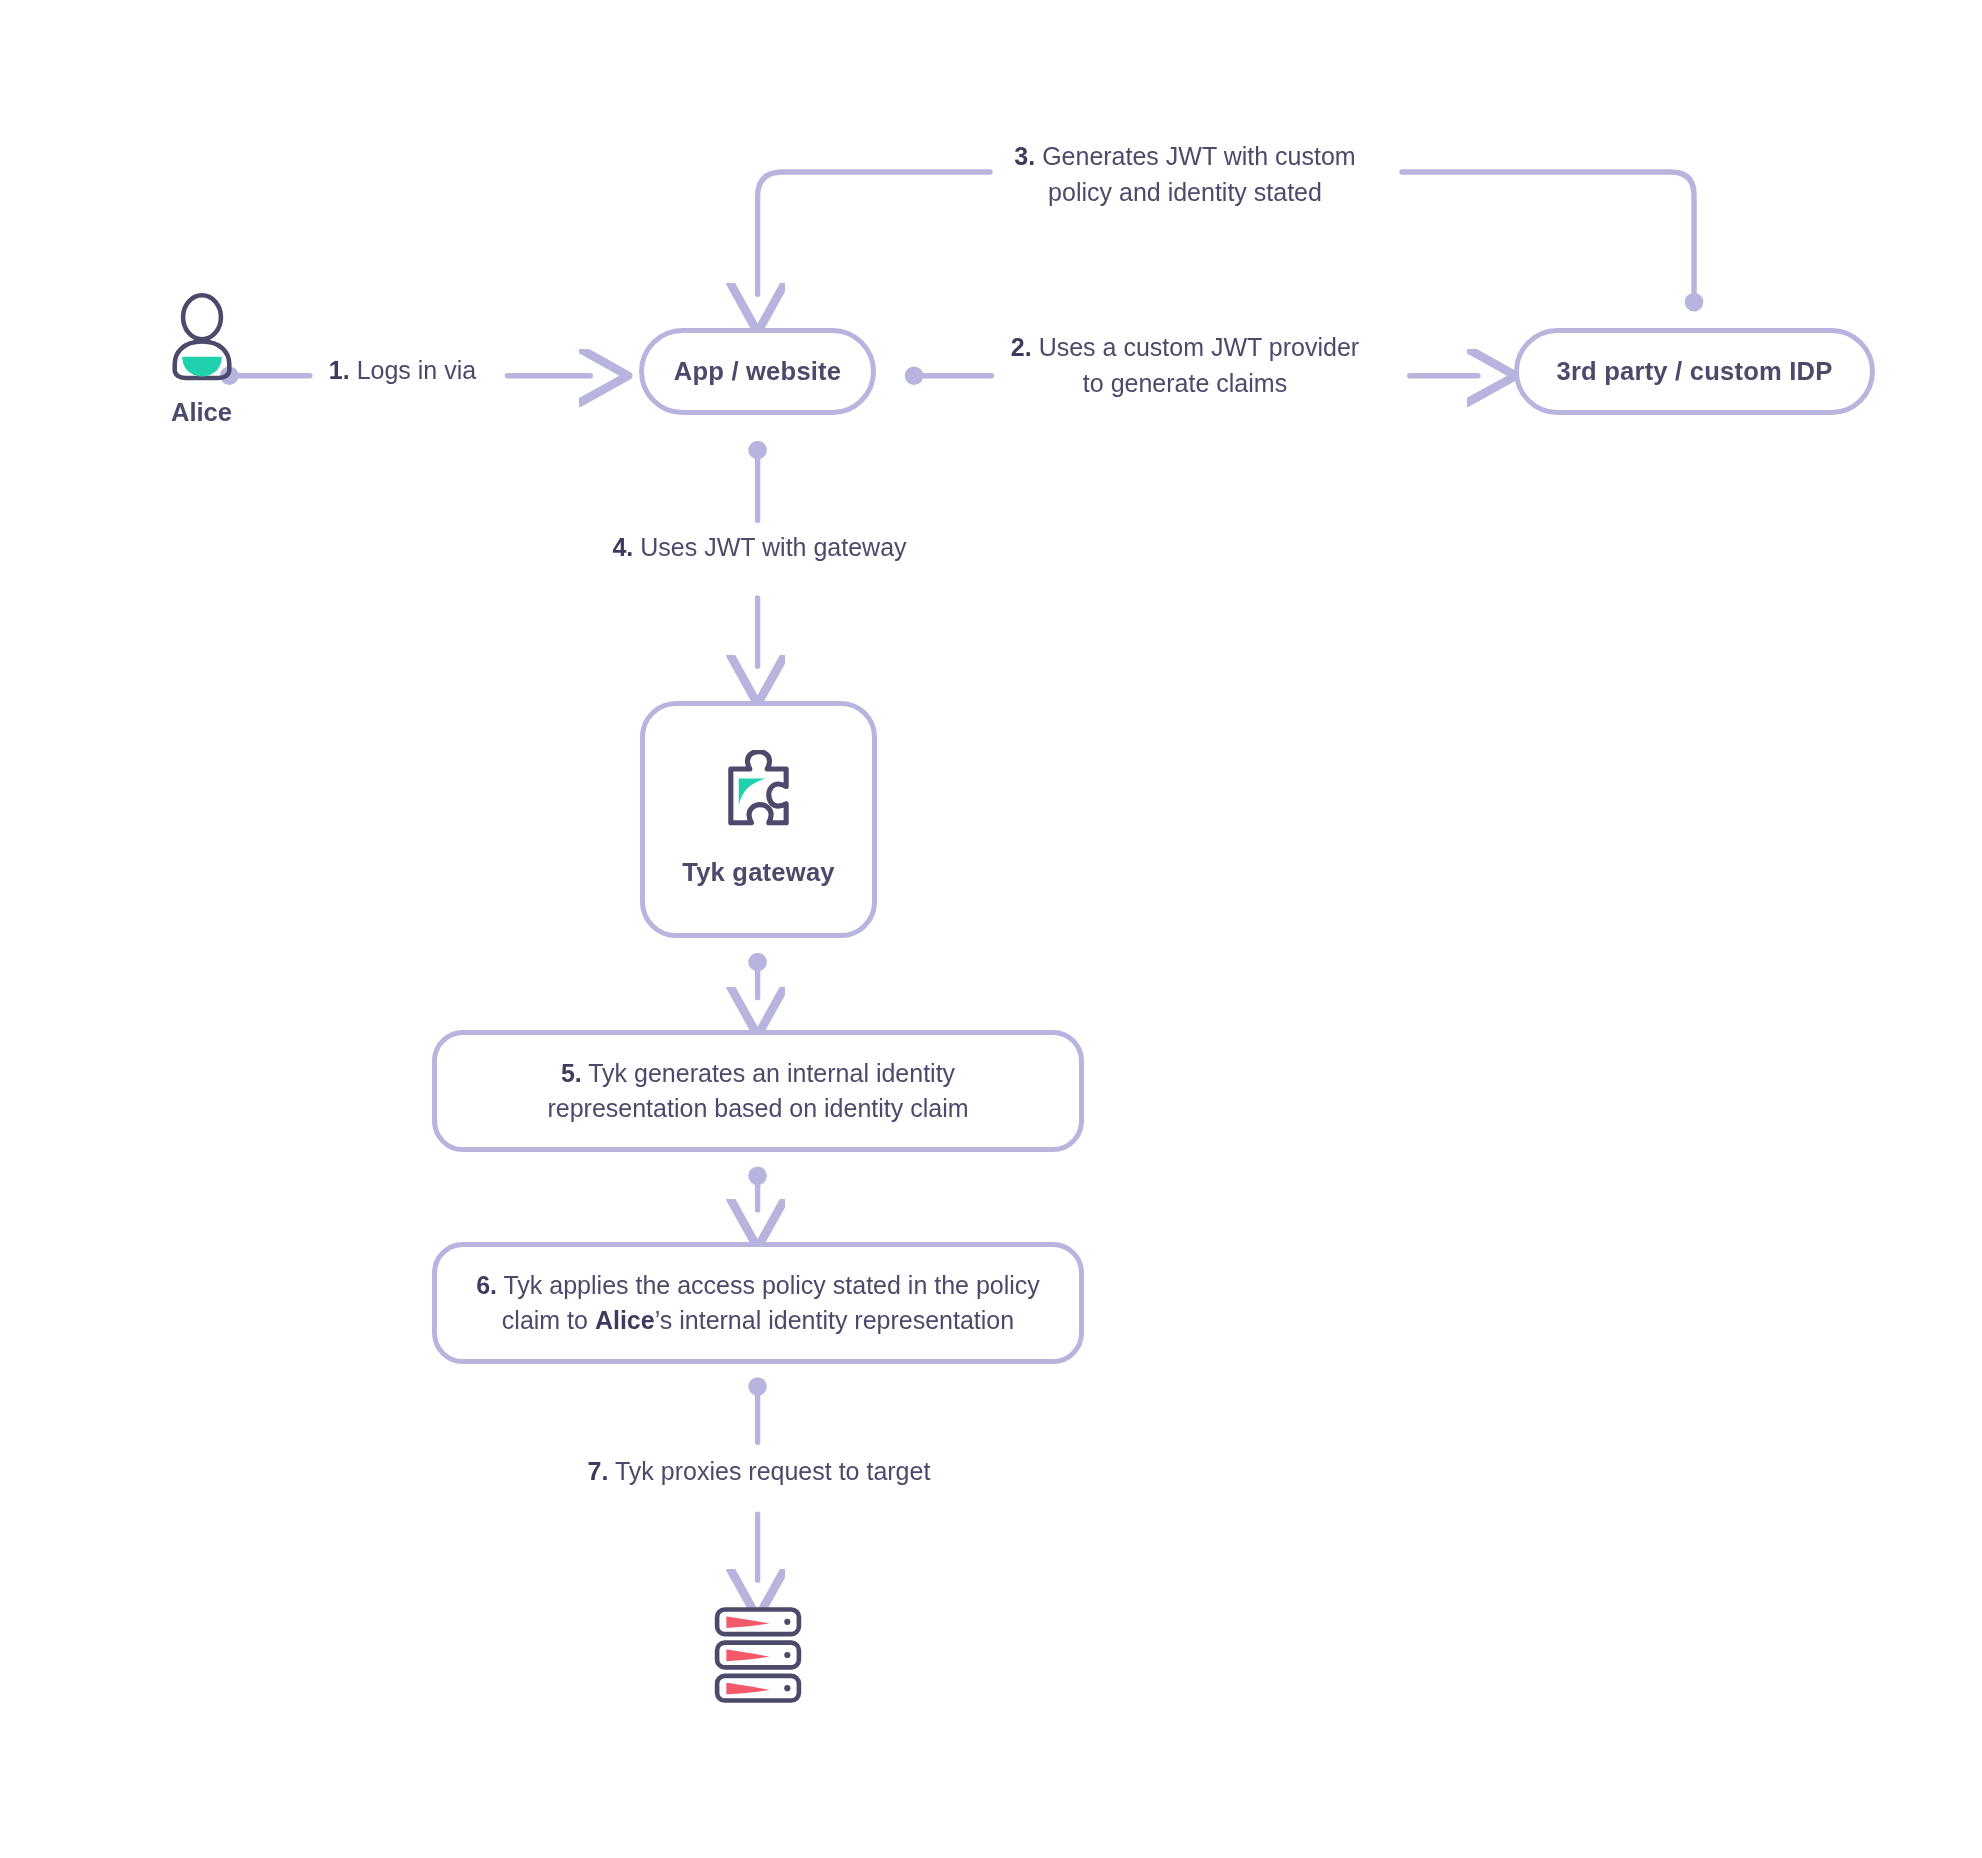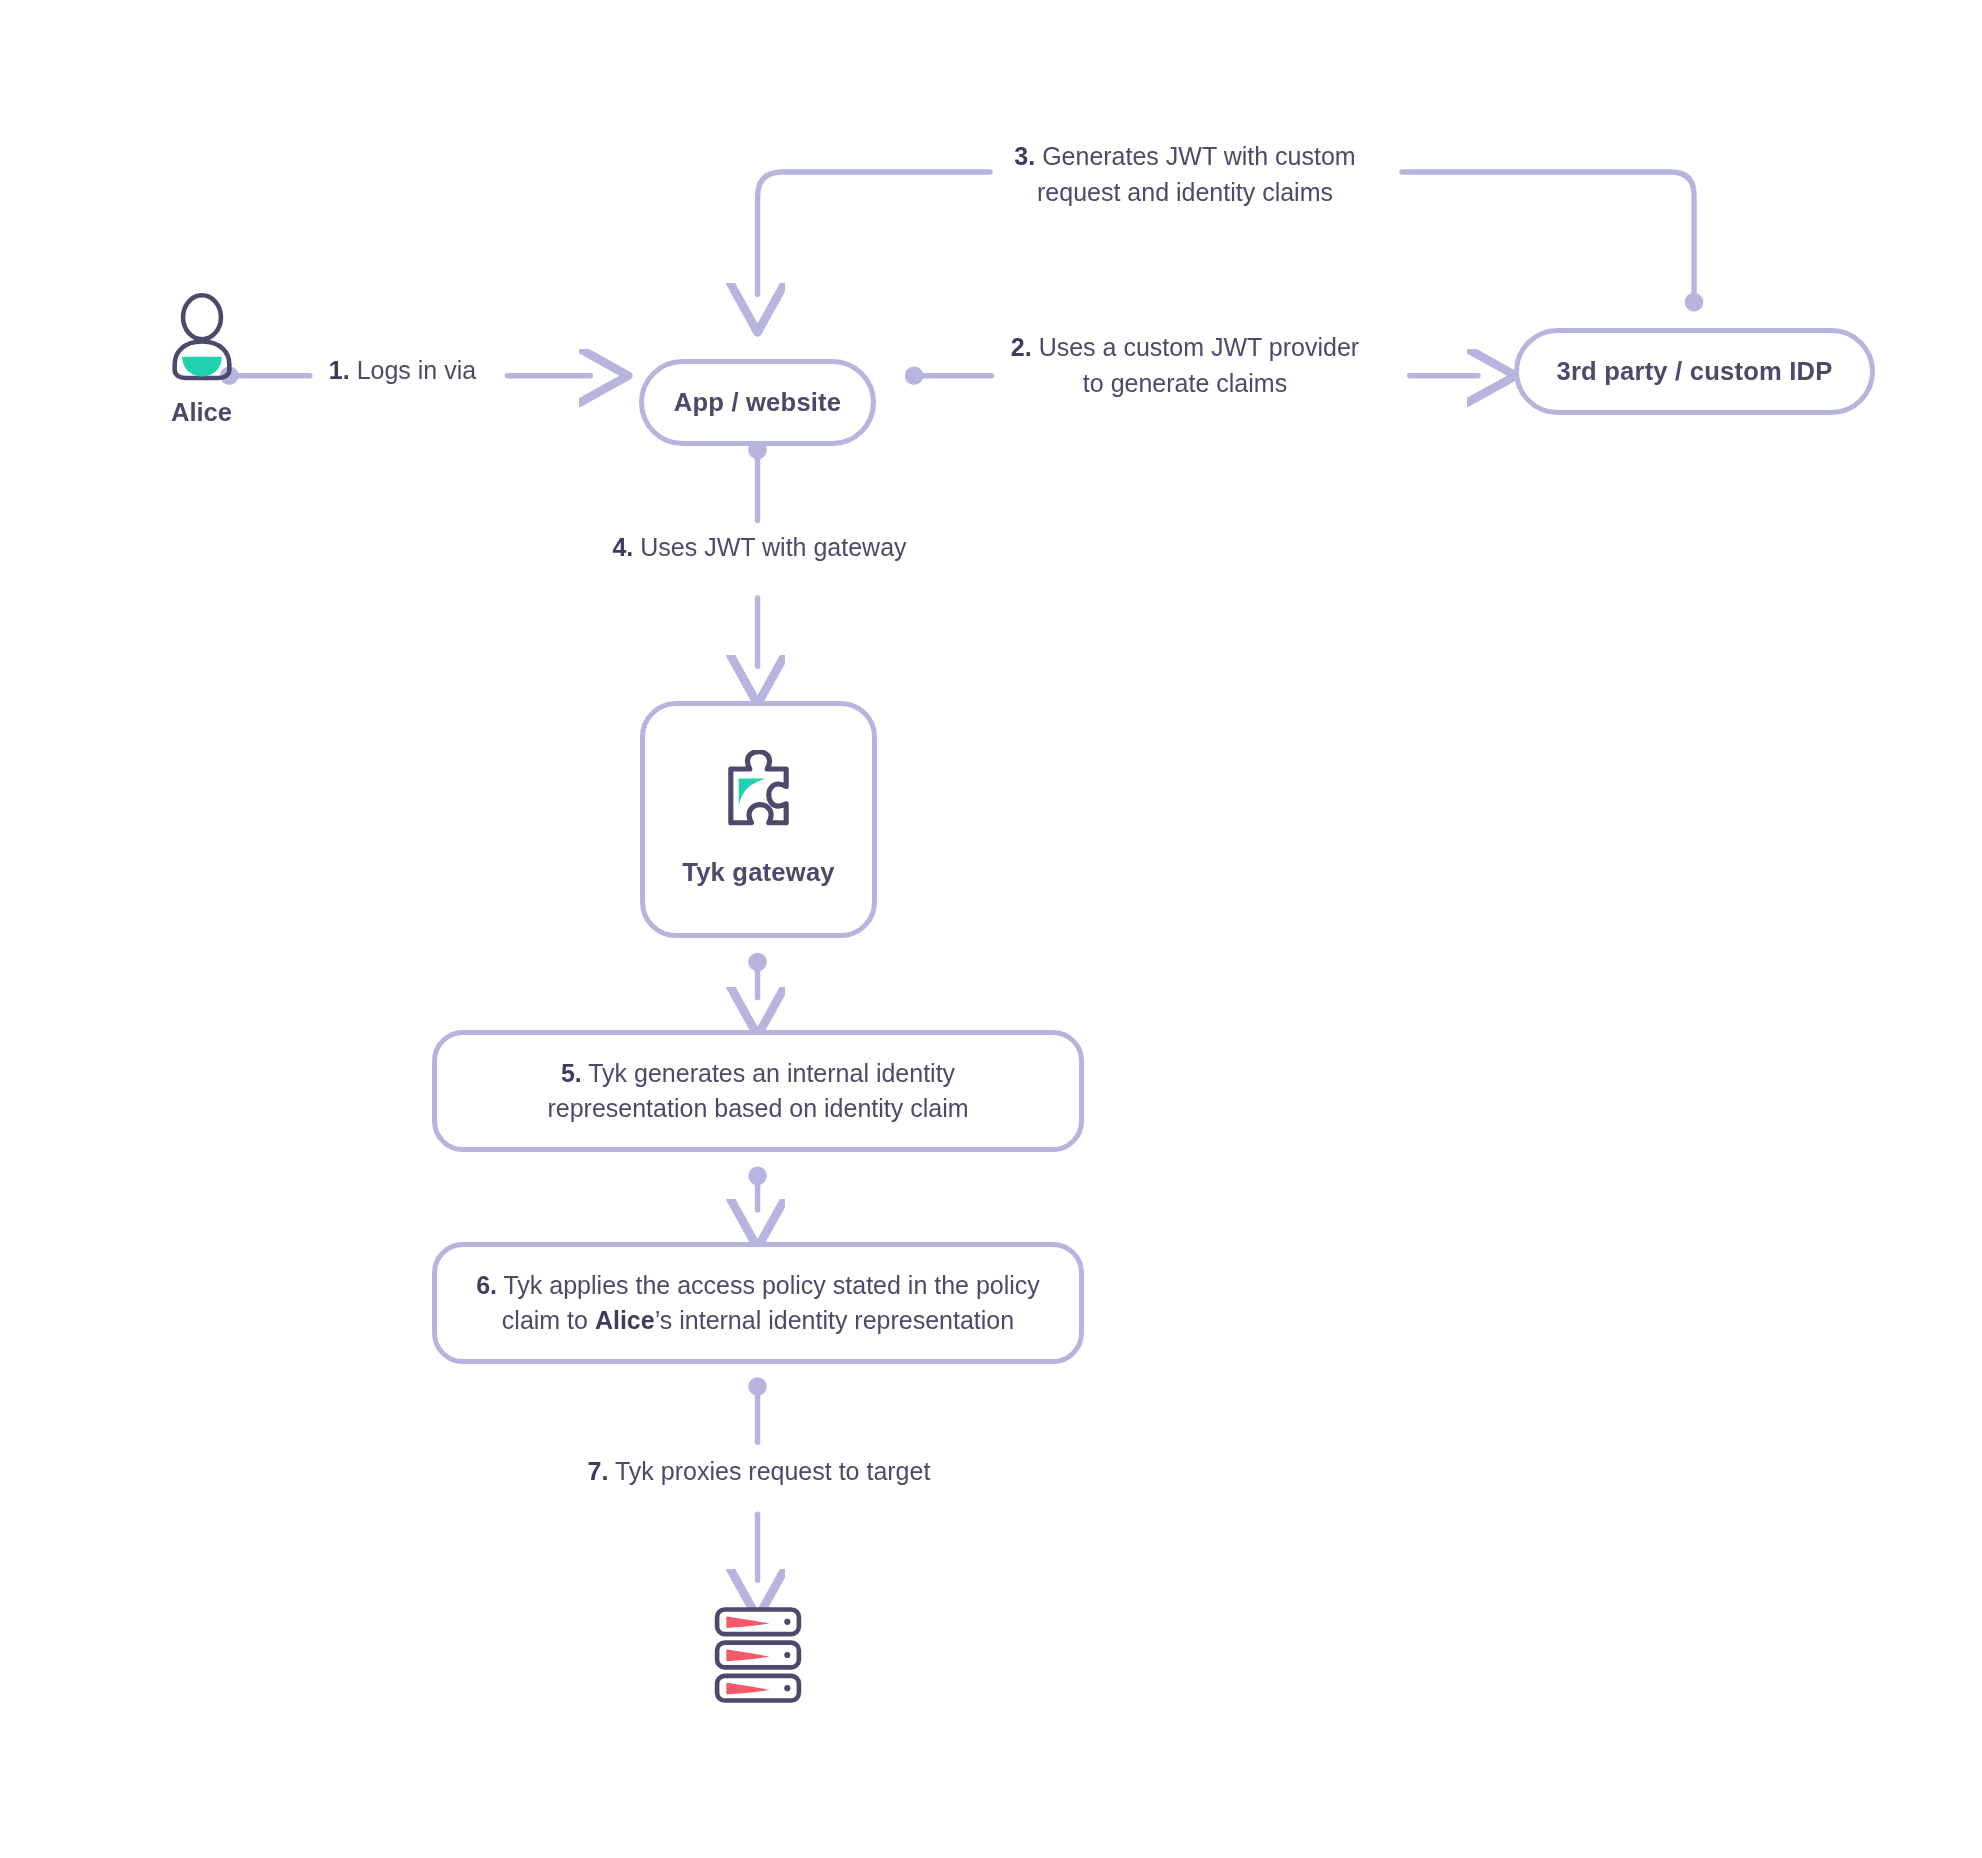--- a/index.html
+++ b/index.html
@@ -48,21 +48,20 @@
     color: #4b4a6a;
     letter-spacing: 0.2px;
     line-height: 1.25;
   }
 
   #app-website {
     left: 639px;
     top: 328px;
     width: 237px;
     height: 87px;
-    margin-top: 31px;
   }
   #idp-box {
     left: 1514px;
     top: 328px;
     width: 361px;
     height: 87px;
   }
 
   #tyk-gateway {
     left: 640px;
@@ -234,21 +233,21 @@
   <div class="step-text" id="step1-text" style="text-align:center;"><span class="bold">1.</span><span> Logs in via</span></div>
 
   <div class="node-box node-pill" id="app-website">
     <span class="node-label-strong">App / website</span>
   </div>
 
   <div class="step-text" id="step2-text"><span class="bold">2.</span><span> Uses a custom JWT provider
 to generate claims</span></div>
 
   <div class="step-text" id="step3-text"><span class="bold">3.</span><span> Generates JWT with custom
-request and identity claims</span></div>
+policy and identity stated</span></div>
 
   <div class="node-box node-pill" id="idp-box">
     <span class="node-label-strong">3rd party / custom IDP</span>
   </div>
 
   <div class="step-text" id="step4-text"><span class="bold">4.</span><span> Uses JWT with gateway</span></div>
 
   <div class="node-box" id="tyk-gateway">
     <svg id="tyk-icon" viewBox="0 0 110 110" xmlns="http://www.w3.org/2000/svg">
       <path d="M 20,69 L 20,24 L 44,24 C 42,20 41,17 41,14 C 41,7 47,2 55,2

